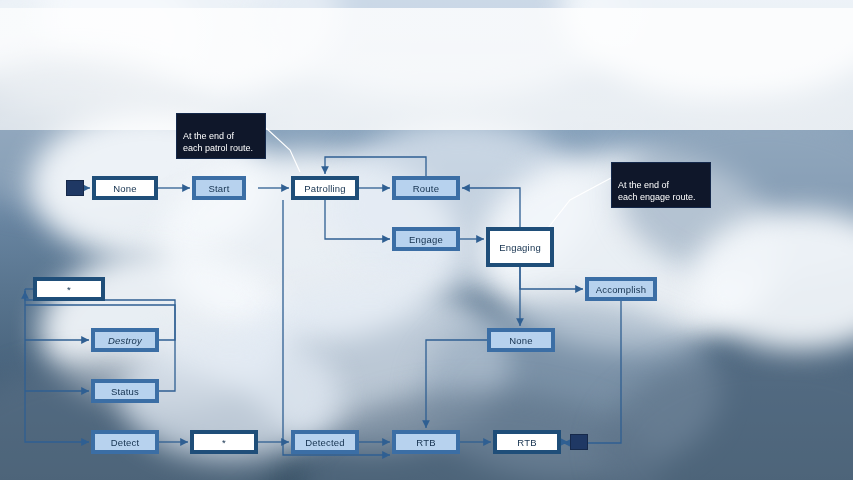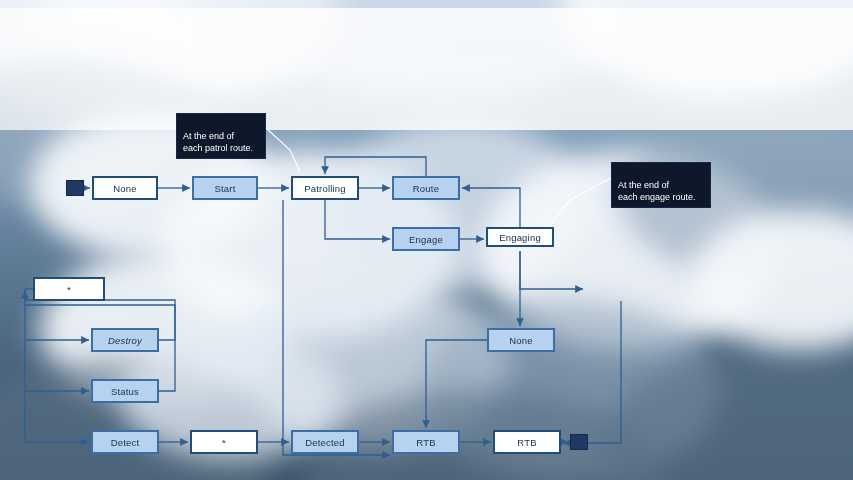--- a/index.html
+++ b/index.html
@@ -78,21 +78,21 @@
   svg.edges {
     position: absolute;
     left: 0; top: 0;
     width: 853px; height: 480px;
     pointer-events: none;
   }
 
   .node {
     position: absolute;
     box-sizing: border-box;
-    border: 2px solid #ef4444;
+    border: 4px solid #ef4444;
     display: flex;
     align-items: center;
     justify-content: center;
     font-size: 9.5px;
     color: #14314e;
     letter-spacing: 0.2px;
     white-space: nowrap;
   }
   .node.blue {
     background: #b7d2ee;
@@ -210,34 +210,37 @@
         <path d="M266,128 L290,150 L300,172"></path>
         <path d="M611,178 L570,200 L548,228"></path>
       </g>
     </svg>
 
     <div class="terminal" style="left:66px; top:180px; width:16px; height:14px;"></div>
 
     <div class="node white" style="left:92px; top:176px; width:66px; height:24px;">
       <span>None</span>
     </div>
-    <div class="node blue" style="left:192px; top:176px; width:66px; height:24px;">
+    <div class="node blue" style="left:192px; top:176px; width:54px; height:24px;">
       <span>Start</span>
     </div>
     <div class="node white" style="left:291px; top:176px; width:68px; height:24px;">
       <span>Patrolling</span>
     </div>
     <div class="node blue" style="left:392px; top:176px; width:68px; height:24px;text-align:center;">
       <span>Route</span>
     </div>
     <div class="node blue" style="left:392px; top:227px; width:68px; height:24px;">
       <span>Engage</span>
     </div>
-    <div class="node white" style="left:486px; top:227px; width:68px; height:20px;">
+    <div class="node white" style="left:486px; top:227px; width:68px; height:40px;">
       <span>Engaging</span>
+    </div>
+    <div class="node blue" style="left:585px; top:277px; width:72px; height:24px;">
+      <span>Accomplish</span>
     </div>
     <div class="node blue" style="left:487px; top:328px; width:68px; height:24px;">
       <span>None</span>
     </div>
     <div class="node white" style="left:33px; top:277px; width:72px; height:24px;">
       <span>*</span>
     </div>
     <div class="node blue" style="left:91px; top:328px; width:68px; height:24px;font-style:italic;">
       <span>Destroy</span>
     </div>

